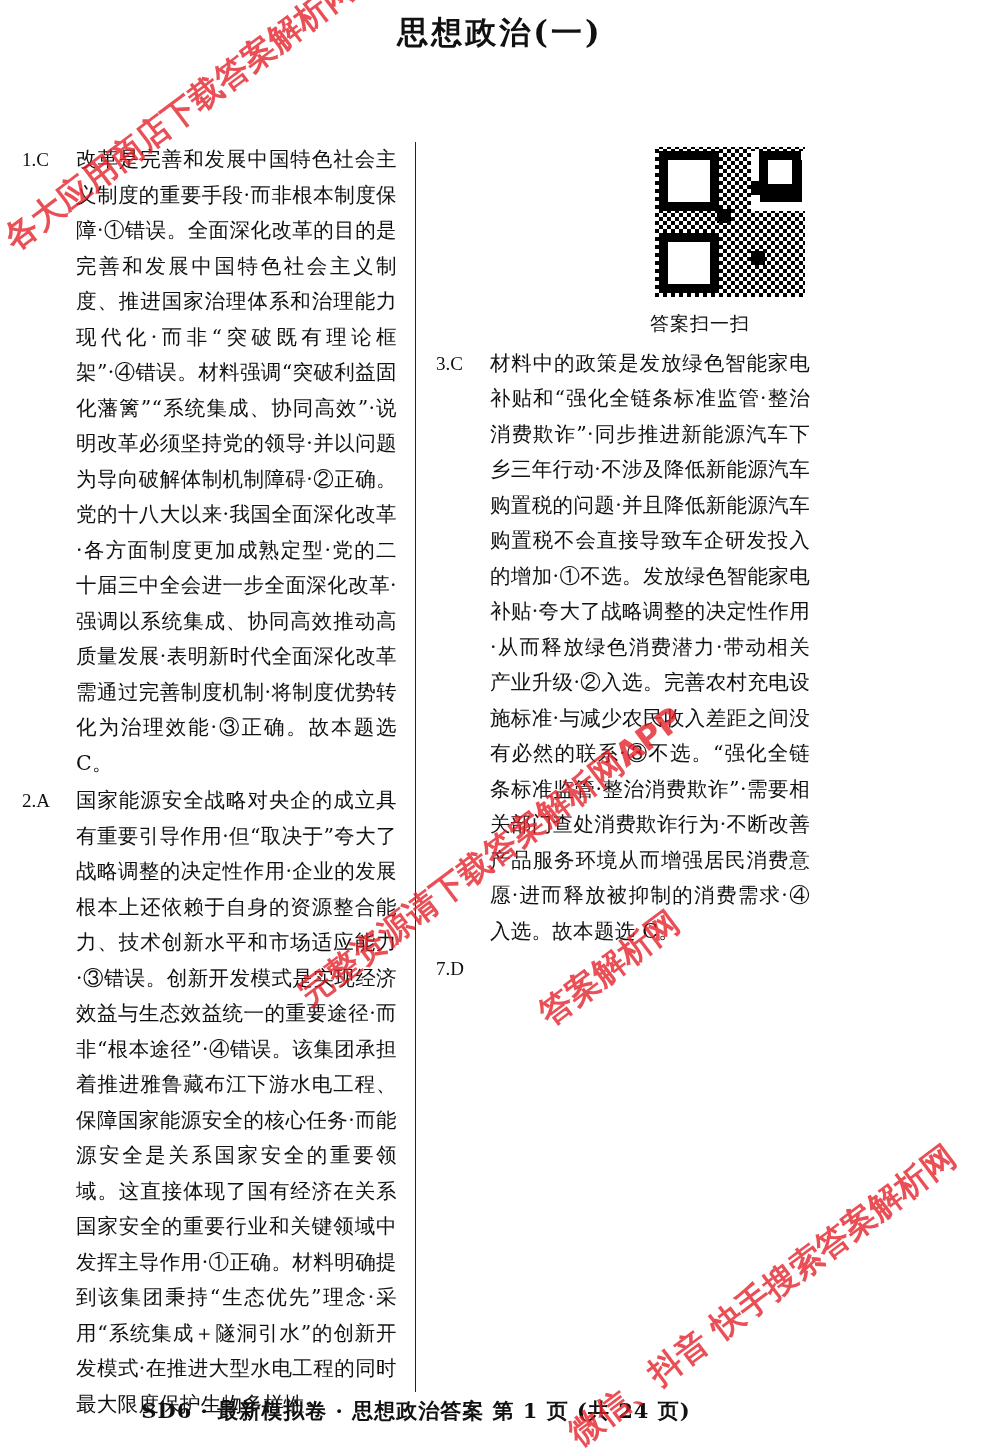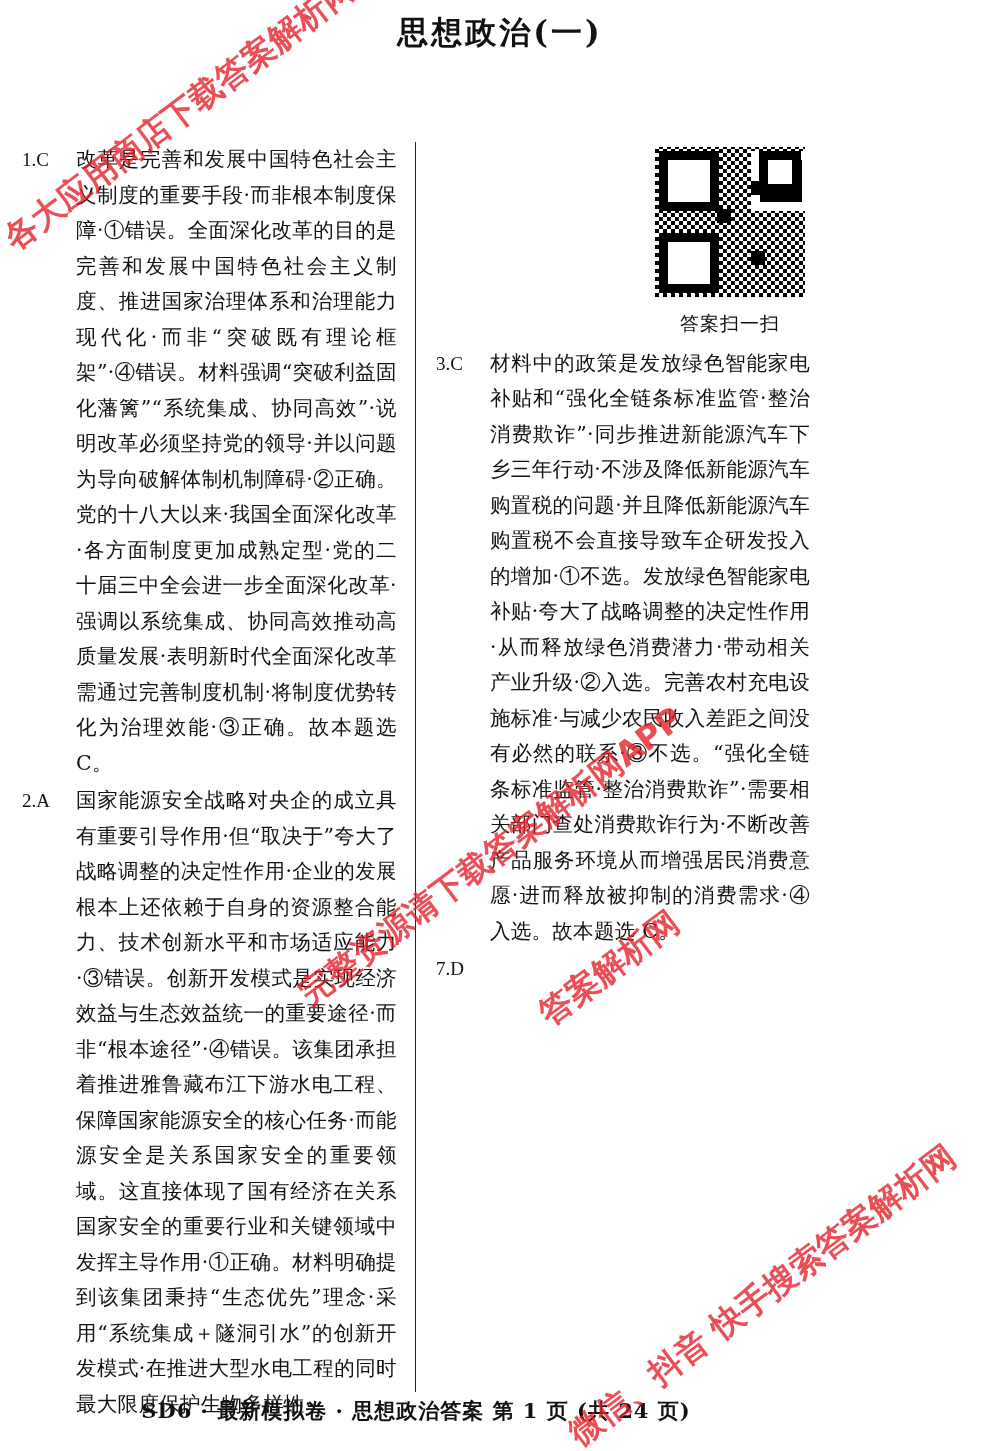--- a/index.html
+++ b/index.html
@@ -84,21 +84,20 @@
     text-align: justify;
     text-justify: inter-ideograph;
     font-family: "DejaVu Serif", "Liberation Serif", serif;
     letter-spacing: 0.3px;
   }
   
   .qr-block {
     float: right;
     width: 160px;
     margin: 2px 0 2px 10px;
-    text-align: center;
   }
   .qr-img {
     width: 150px;
     height: 150px;
     margin: 0 auto;
     background:
       repeating-linear-gradient(90deg, #000 0 4px, #fff 4px 8px),
       repeating-linear-gradient(0deg, #000 0 4px, #fff 4px 8px);
     background-blend-mode: difference;
     position: relative;

